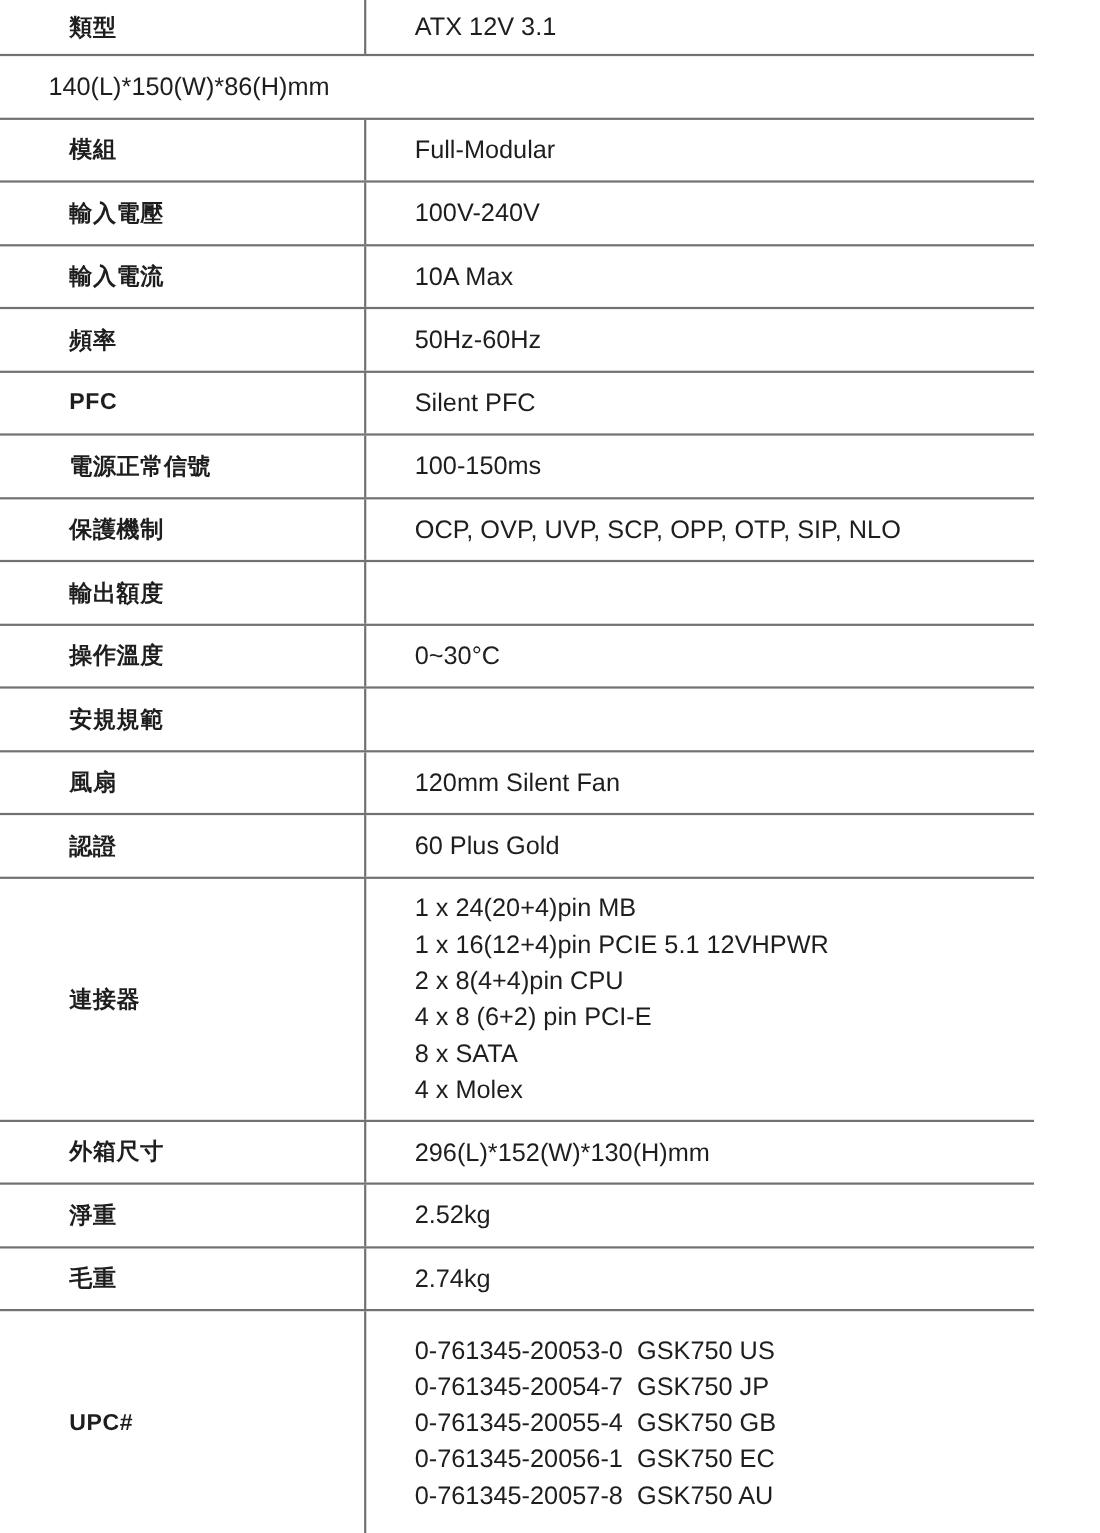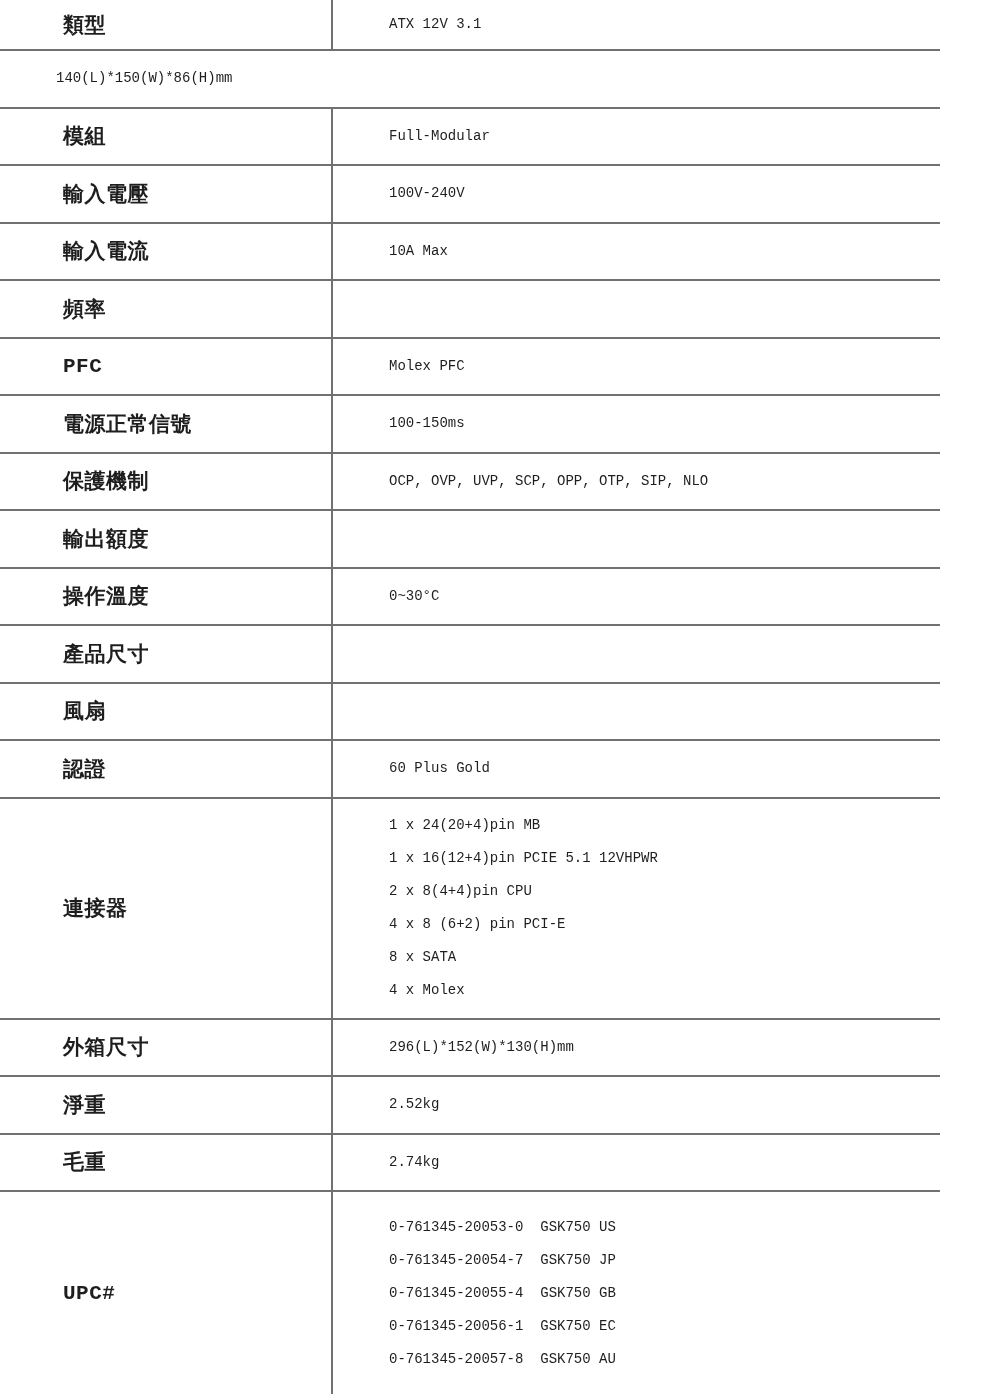--- a/index.html
+++ b/index.html
@@ -8,21 +8,21 @@
   }
   html,body{
     margin:0;
     padding:0;
     background:#ffffff;
   }
   .spec-table{
     width:940px;
     height:1394px;
     box-sizing:border-box;
-    font-family:Liberation Mono, monospace;
+    font-family:Liberation Sans, sans-serif;
     color:var(--text-color);
     display:flex;
     flex-direction:column;
     overflow:hidden;
   }
   .row{
     display:flex;
     flex:0 0 auto;
     box-sizing:border-box;
     height:57.5px;
@@ -40,23 +40,23 @@
     align-items:center;
     padding-left:63px;
     font-size:21px;
     font-weight:700;
     letter-spacing:0.5px;
   }
   .value-cell{
     flex:1 1 auto;
     display:flex;
     align-items:center;
-    padding-left:56px;
+    padding-left:44px;
     padding-right:10px;
-    font-size:14px;
+    font-size:23px;
     font-weight:400;
     line-height:33px;
     white-space:pre-wrap;
   }
 </style>
 </head>
 <body>
 
 <div class="spec-table">
 
@@ -79,25 +79,26 @@
     <div class="value-cell">100V-240V</div>
   </div>
 
   <div class="row">
     <div class="label-cell">輸入電流</div>
     <div class="value-cell">10A Max</div>
   </div>
 
   <div class="row">
     <div class="label-cell">頻率</div>
+    <div class="value-cell">50Hz-60Hz</div>
   </div>
 
   <div class="row">
     <div class="label-cell">PFC</div>
-    <div class="value-cell">Molex PFC</div>
+    <div class="value-cell">Silent PFC</div>
   </div>
 
   <div class="row">
     <div class="label-cell">電源正常信號</div>
     <div class="value-cell">100-150ms</div>
   </div>
 
   <div class="row">
     <div class="label-cell">保護機制</div>
     <div class="value-cell">OCP, OVP, UVP, SCP, OPP, OTP, SIP, NLO</div>
@@ -106,25 +107,26 @@
   <div class="row">
     <div class="label-cell">輸出額度</div>
   </div>
 
   <div class="row">
     <div class="label-cell">操作溫度</div>
     <div class="value-cell">0~30°C</div>
   </div>
 
   <div class="row">
-    <div class="label-cell">產品尺寸</div>
+    <div class="label-cell">安規規範</div>
   </div>
 
   <div class="row">
     <div class="label-cell">風扇</div>
+    <div class="value-cell">120mm Silent Fan</div>
   </div>
 
   <div class="row">
     <div class="label-cell">認證</div>
     <div class="value-cell">60 Plus Gold</div>
   </div>
 
   <div class="row r-connector">
     <div class="label-cell">連接器</div>
     <div class="value-cell">1 x 24(20+4)pin MB

